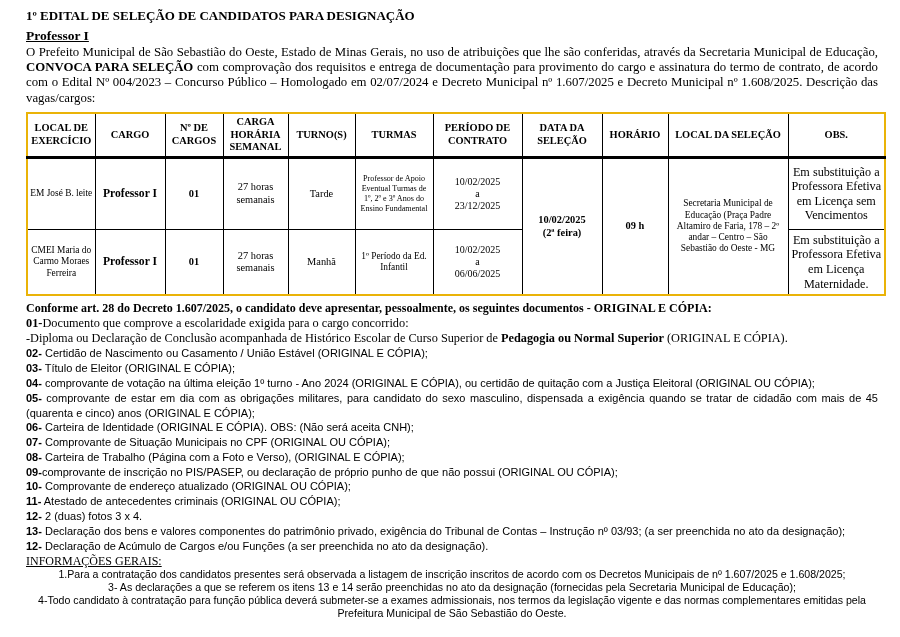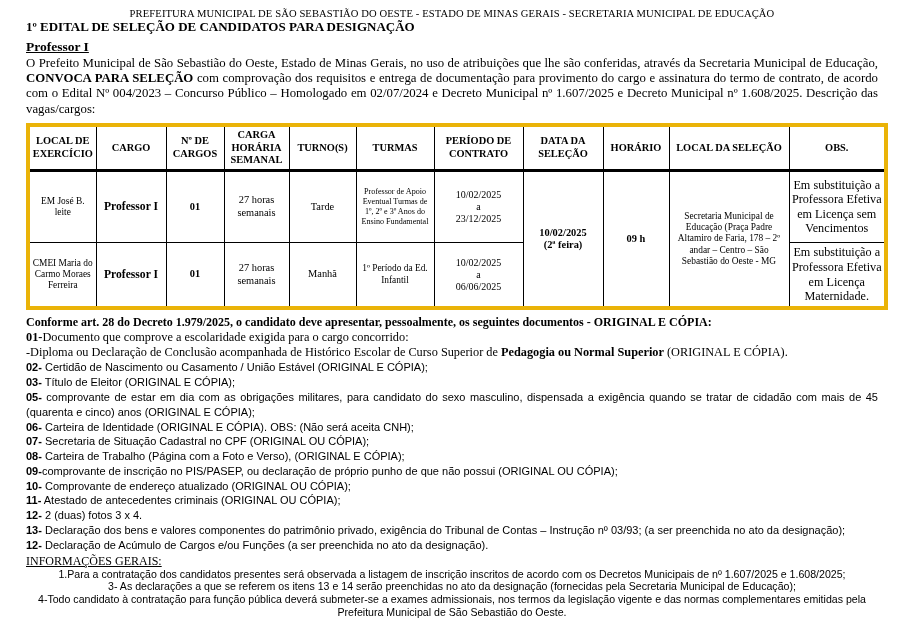--- a/index.html
+++ b/index.html
@@ -7,21 +7,21 @@
        font-family:"Liberation Serif", serif;-webkit-font-smoothing:antialiased;}
   .page{padding:8px 22px 0 26px;}
 
   
   .hdr-line{font-size:10.6px;text-align:center;letter-spacing:.1px;}
   .hdr-title{font-size:13px;font-weight:bold;text-align:left;margin-top:0;}
   .section-head{font-size:13.5px;font-weight:bold;text-decoration:underline;margin-top:4px;}
   .intro{margin:1px 0 6px 0;font-size:12.8px;line-height:15.2px;text-align:justify;}
 
   
-  table.vac{width:100%;border-collapse:collapse;table-layout:fixed;border:4px solid #eab308;}
+  table.vac{width:100%;border-collapse:collapse;table-layout:fixed;border:2px solid #eab308;}
   table.vac th,table.vac td{border:1px solid #000;text-align:center;vertical-align:middle;
       padding:2px 2px;line-height:1.2;}
   table.vac thead th{font-weight:bold;font-size:10.4px;border-bottom:3px solid #000;height:38px;}
   th.th-sm{font-size:7.4px;}
   th.th-med{font-size:8.2px;}
   td{font-size:10.4px;}
   td.c-local{font-size:9.4px;}
   td.c-cargo{font-weight:bold;font-size:11.6px;}
   td.c-num{font-weight:bold;margin-left:28px;}
   td.c-turmas1{font-size:8.1px;line-height:1.35;}
@@ -46,21 +46,20 @@
   .info{margin-top:1px;}
   .info-head{font-size:12px;text-decoration:underline;line-height:14px;}
   .info-sans{font-family:"Liberation Sans", sans-serif;font-size:10.6px;line-height:12.8px;text-align:center;}
   .info-serif{font-size:11.8px;line-height:13.4px;}
 </style>
 </head>
 <body>
 
 <div class="page">
 
-  <div class="hdr-line">PREFEITURA MUNICIPAL DE SÃO SEBASTIÃO DO OESTE - ESTADO DE MINAS GERAIS - SECRETARIA MUNICIPAL DE EDUCAÇÃO</div>
   <div class="hdr-title">1º EDITAL DE SELEÇÃO DE CANDIDATOS PARA DESIGNAÇÃO</div>
   <div class="section-head">Professor I</div>
 
   <p class="intro"><span>O Prefeito Municipal de São Sebastião do Oeste, Estado de Minas Gerais, no uso de atribuições que lhe são conferidas, através da Secretaria Municipal de Educação, </span><span class="bold">CONVOCA PARA SELEÇÃO</span><span> com comprovação dos requisitos e entrega de documentação para provimento do cargo e assinatura do termo de contrato, de acordo com o Edital Nº 004/2023 – Concurso Público – Homologado em 02/07/2024 e  Decreto Municipal nº 1.607/2025 e Decreto Municipal nº 1.608/2025. Descrição das vagas/cargos:</span></p>
 
   <table class="vac">
     <colgroup>
       <col style="width:68px">
         <col style="width:70px">
         <col style="width:58px">
@@ -114,31 +113,32 @@
         <td class="c-turmas2">1º Período da Ed. Infantil</td>
         <td class="c-periodo">10/02/2025
 a
 06/06/2025</td>
         <td class="c-obs">Em substituição a Professora Efetiva em Licença Maternidade.</td>
       </tr>
     </tbody>
   </table>
 
   <div class="docs">
-    <div class="doc-head">Conforme art. 28 do Decreto 1.979/2025, o candidato deve apresentar, pessoalmente, os seguintes documentos - ORIGINAL E CÓPIA:</div>
+    <div class="doc-head">Conforme art. 28 do Decreto 1.607/2025, o candidato deve apresentar, pessoalmente, os seguintes documentos - ORIGINAL E CÓPIA:</div>
 
     <div class="doc-line doc-serif"><span class="num">01-</span><span>Documento que comprove a escolaridade exigida para o cargo concorrido:</span></div>
 
     <div class="doc-line doc-serif"><span>-Diploma ou Declaração de Conclusão acompanhada de Histórico Escolar de Curso Superior de </span><span class="bold">Pedagogia ou Normal Superior</span><span> (ORIGINAL E CÓPIA).</span></div>
 
     <div class="doc-line doc-sans"><span class="num">02-</span><span> Certidão de Nascimento ou Casamento / União Estável (ORIGINAL E CÓPIA);</span></div>
     <div class="doc-line doc-sans"><span class="num">03-</span><span> Título de Eleitor (ORIGINAL E CÓPIA);</span></div>
+    <div class="doc-line doc-sans"><span class="num">04-</span><span> comprovante de votação na última eleição 1º turno - Ano 2024 (ORIGINAL E CÓPIA), ou certidão de quitação com a Justiça Eleitoral (ORIGINAL OU CÓPIA);</span></div>
     <div class="doc-line doc-sans justify"><span class="num">05-</span><span> comprovante de estar em dia com as obrigações militares, para candidato do sexo masculino, dispensada a exigência quando se tratar de cidadão com mais de 45 (quarenta e cinco) anos (ORIGINAL E CÓPIA);</span></div>
     <div class="doc-line doc-sans"><span class="num">06-</span><span> Carteira de Identidade (ORIGINAL E CÓPIA). OBS: (Não será aceita CNH);</span></div>
-    <div class="doc-line doc-sans"><span class="num">07-</span><span> Secretaria de Situação Cadastral no CPF (ORIGINAL OU CÓPIA);</span></div>
+    <div class="doc-line doc-sans"><span class="num">07-</span><span> Comprovante de Situação Municipais no CPF (ORIGINAL OU CÓPIA);</span></div>
     <div class="doc-line doc-sans"><span class="num">08-</span><span> Carteira de Trabalho (Página com a Foto e Verso), (ORIGINAL E CÓPIA);</span></div>
     <div class="doc-line doc-sans"><span class="num">09-</span><span>comprovante de inscrição no PIS/PASEP, ou declaração de próprio punho de que não possui (ORIGINAL OU CÓPIA);</span></div>
     <div class="doc-line doc-sans"><span class="num">10-</span><span> Comprovante de endereço atualizado (ORIGINAL OU CÓPIA);</span></div>
     <div class="doc-line doc-sans"><span class="num">11-</span><span> Atestado de antecedentes criminais (ORIGINAL OU CÓPIA);</span></div>
     <div class="doc-line doc-sans"><span class="num">12-</span><span> 2 (duas) fotos 3 x 4.</span></div>
     <div class="doc-line doc-sans"><span class="num">13-</span><span> Declaração dos bens e valores componentes do patrimônio privado, exigência do Tribunal de Contas – Instrução nº 03/93; (a ser preenchida no ato da designação);</span></div>
     <div class="doc-line doc-sans"><span class="num">12-</span><span> Declaração de Acúmulo de Cargos e/ou Funções (a ser preenchida no ato da designação).</span></div>
   </div>
 
   <div class="info">

